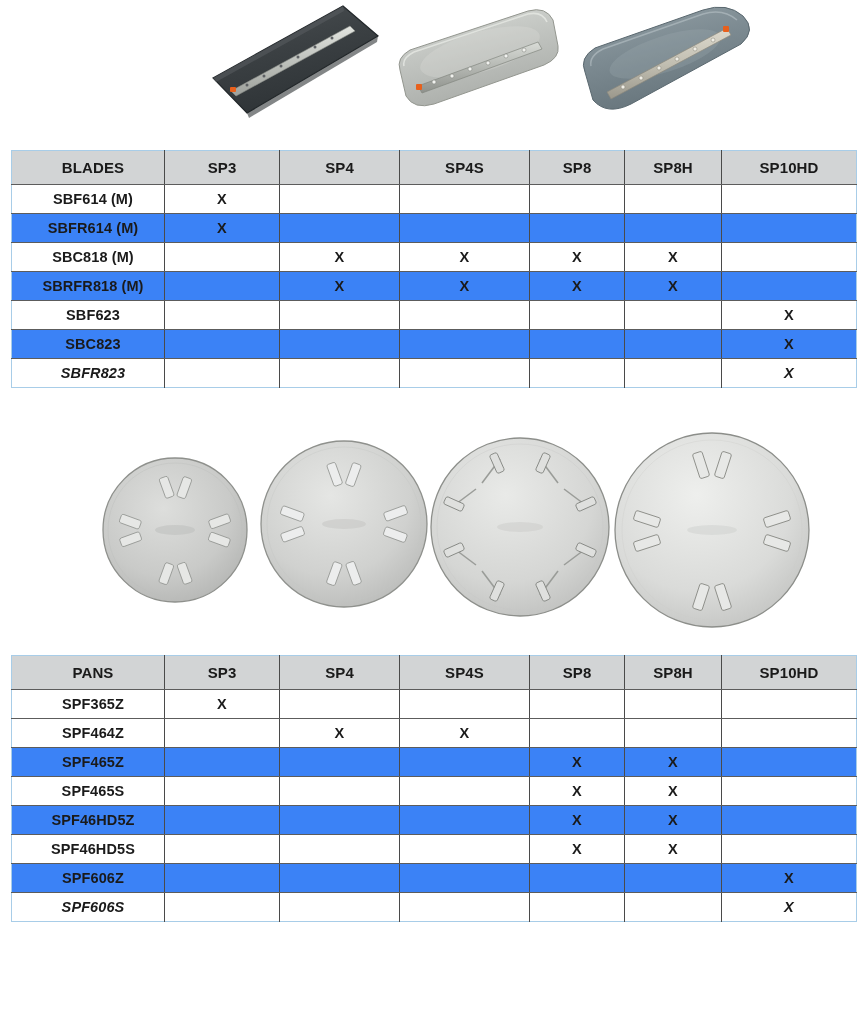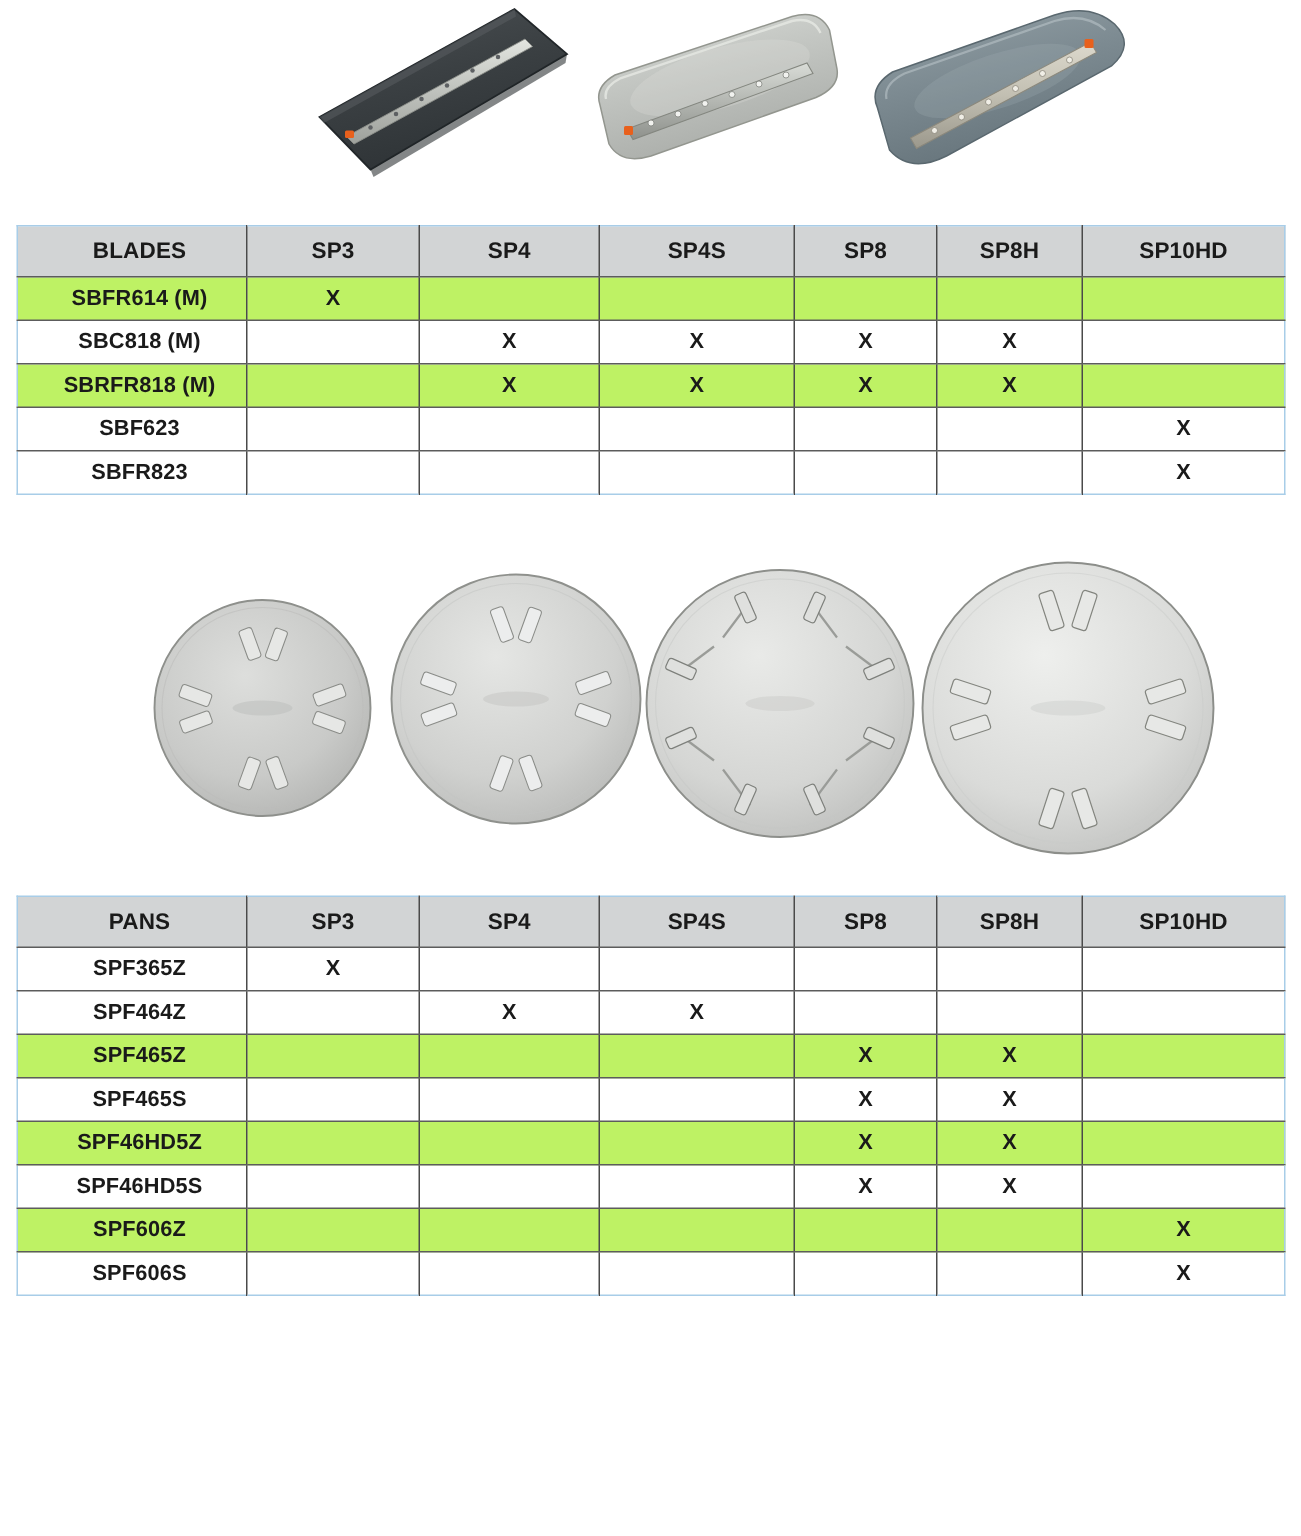--- a/index.html
+++ b/index.html
@@ -57,32 +57,33 @@
     text-align: center;
     vertical-align: middle;
     letter-spacing: 0.1px;
   }
   .spec-table tr td:last-child,
   .spec-table tr th:last-child {
     border-right: none;
   }
   .spec-table tr:last-child td {
     border-bottom: none;
+    font-style: italic;
   }
   .hdr td {
     background: #d2d4d5;
     height: 33px;
     font-size: 15px;
   }
   .rowname {
     text-align: left;
     padding-left: 10px !important;
     font-size: 14.5px;
   }
-  .row-shade td { background: #bef264; }
+  .row-shade td { background: #3b82f6; }
   .row-plain td { background: #ffffff; }
 
   
   col.c-name { width: 153px; }
   col.c-sp3  { width: 115px; }
   col.c-sp4  { width: 120px; }
   col.c-sp4s { width: 130px; }
   col.c-sp8  { width: 95px; }
   col.c-sp8h { width: 97px; }
   col.c-sp10 { width: 135px; }
@@ -207,20 +208,29 @@
     <tr class="hdr">
       <td class="rowname">BLADES</td>
       <td>SP3</td>
       <td>SP4</td>
       <td>SP4S</td>
       <td>SP8</td>
       <td>SP8H</td>
       <td>SP10HD</td>
     </tr>
 
+    <tr class="row-plain">
+      <td class="rowname">SBF614 (M)</td>
+      <td>X</td>
+      <td></td>
+      <td></td>
+      <td></td>
+      <td></td>
+      <td></td>
+    </tr>
     <tr class="row-shade">
       <td class="rowname">SBFR614 (M)</td>
       <td>X</td>
       <td></td>
       <td></td>
       <td></td>
       <td></td>
       <td></td>
     </tr>
     <tr class="row-plain">
@@ -236,20 +246,29 @@
       <td class="rowname">SBRFR818 (M)</td>
       <td></td>
       <td>X</td>
       <td>X</td>
       <td>X</td>
       <td>X</td>
       <td></td>
     </tr>
     <tr class="row-plain">
       <td class="rowname">SBF623</td>
+      <td></td>
+      <td></td>
+      <td></td>
+      <td></td>
+      <td></td>
+      <td>X</td>
+    </tr>
+    <tr class="row-shade">
+      <td class="rowname">SBC823</td>
       <td></td>
       <td></td>
       <td></td>
       <td></td>
       <td></td>
       <td>X</td>
     </tr>
     <tr class="row-plain">
       <td class="rowname">SBFR823</td>
       <td></td>

